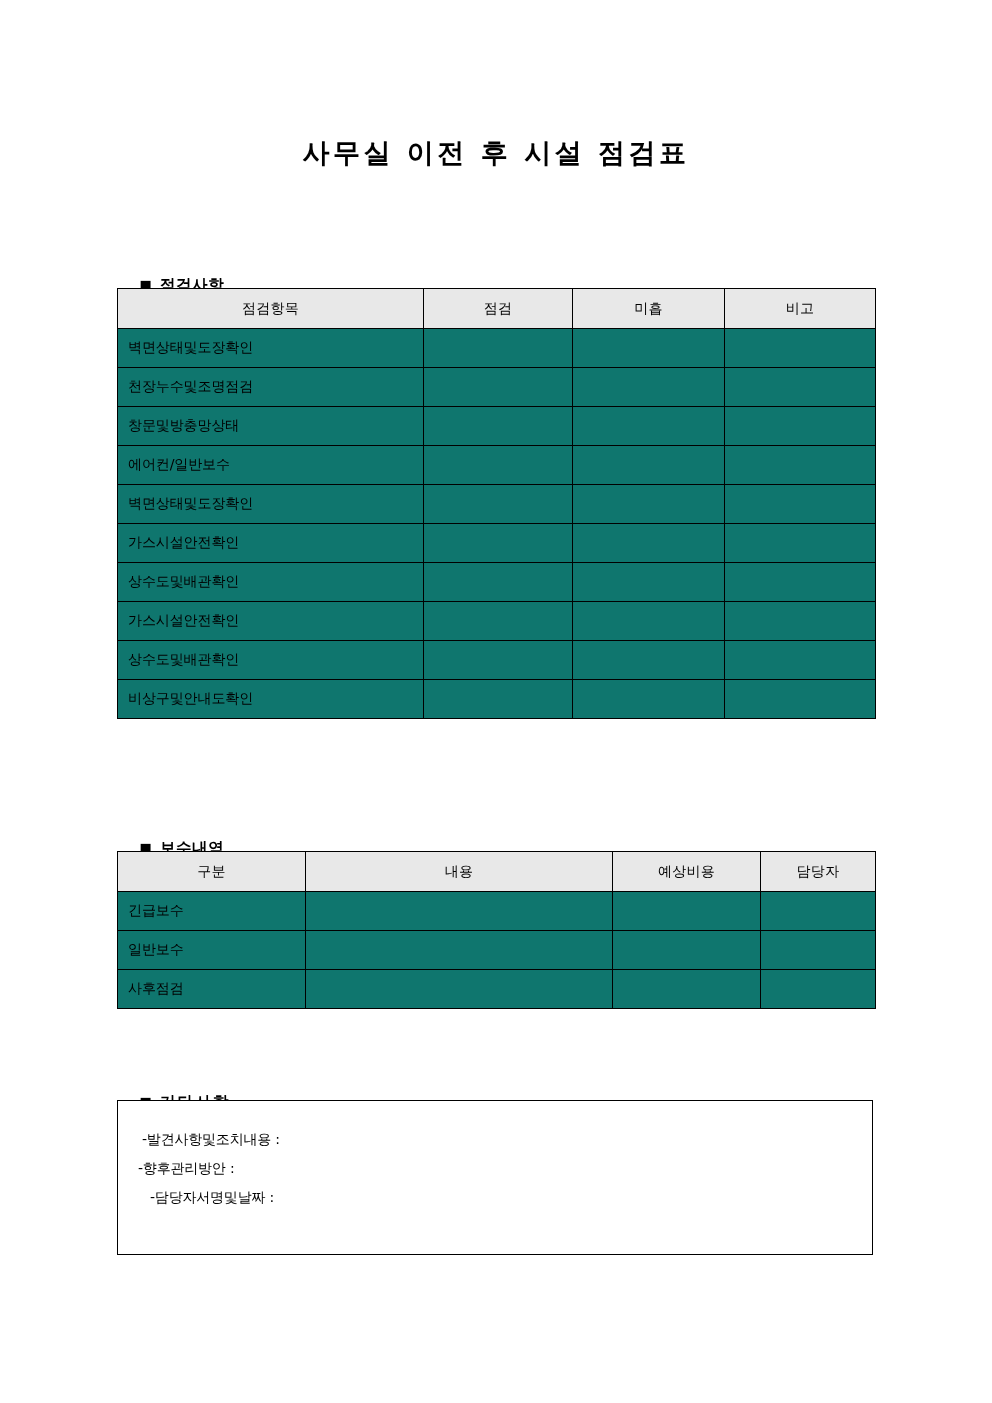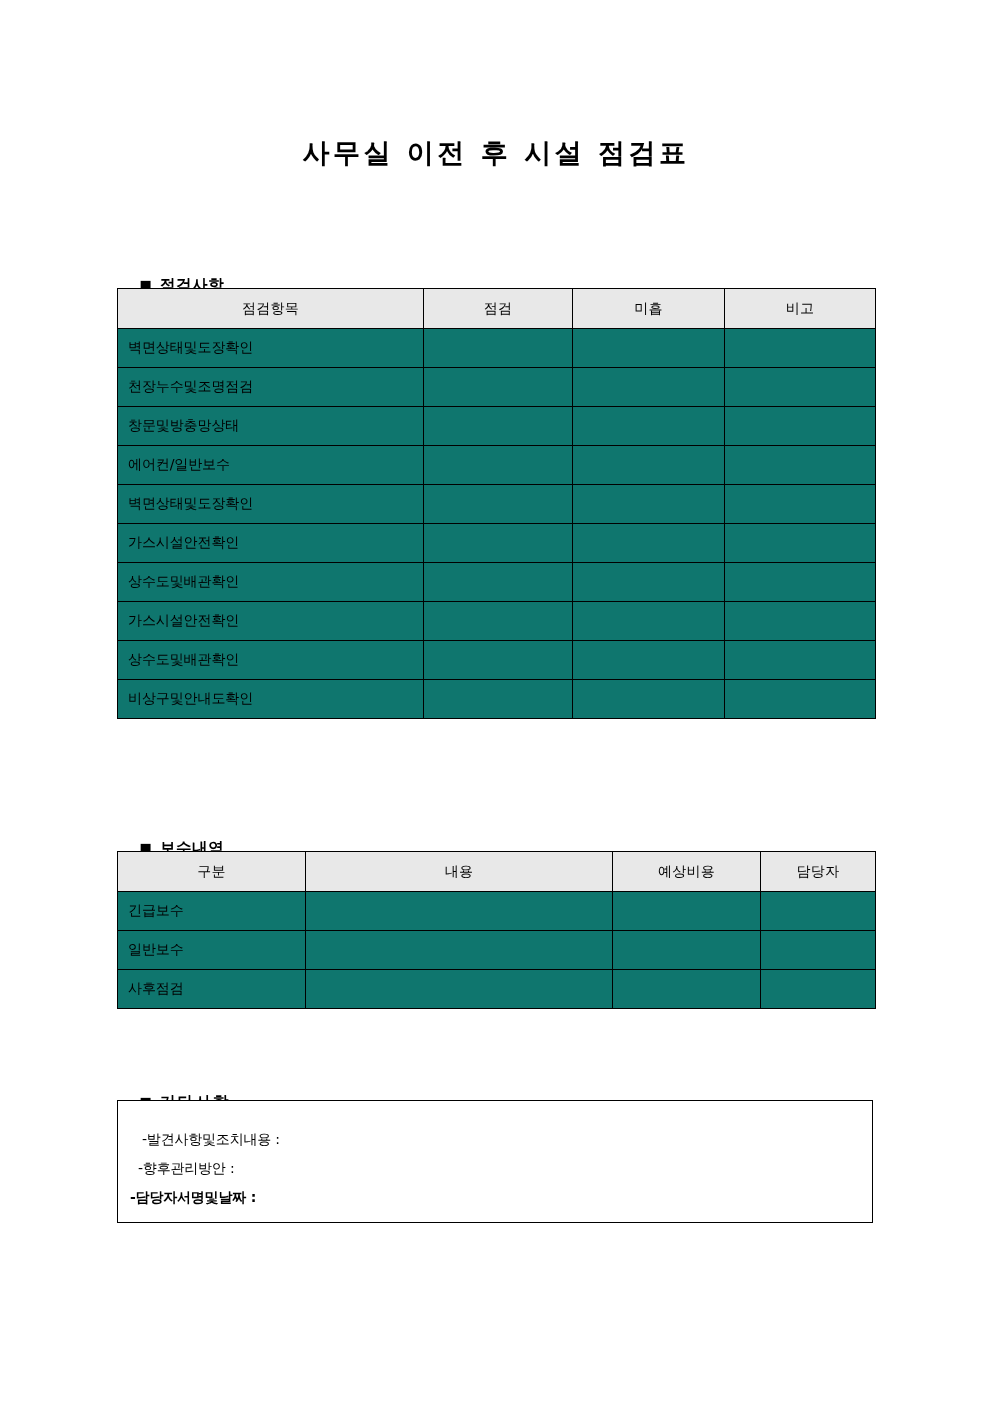--- a/index.html
+++ b/index.html
@@ -102,35 +102,35 @@
     top: 851px;
     width: 758px;
   }
 
   
   #notes-box {
     position: absolute;
     left: 117px;
     top: 1100px;
     width: 756px;
-    height: 123px;
+    height: 155px;
     border: 1px solid #000000;
     background: #ffffff;
     box-sizing: border-box;
   }
   .note-line {
     position: absolute;
     font-size: 14px;
     line-height: 20px;
     white-space: pre;
     letter-spacing: -0.2px;
   }
   #note-line-0 { left: 24px; top: 28px; }
   #note-line-1 { left: 20px; top: 57px; }
-  #note-line-2 { left: 12px; top: 86px; font-weight: bold; }
+  #note-line-2 { left: 32px; top: 86px; }
 </style>
 </head>
 <body>
 
 <div class="page">
 
   <div class="doc-title">사무실 이전 후 시설 점검표</div>
 
   <div class="section-heading" id="heading-1">
     <span class="sq">■</span><span class="sh-label">점검사항</span>

